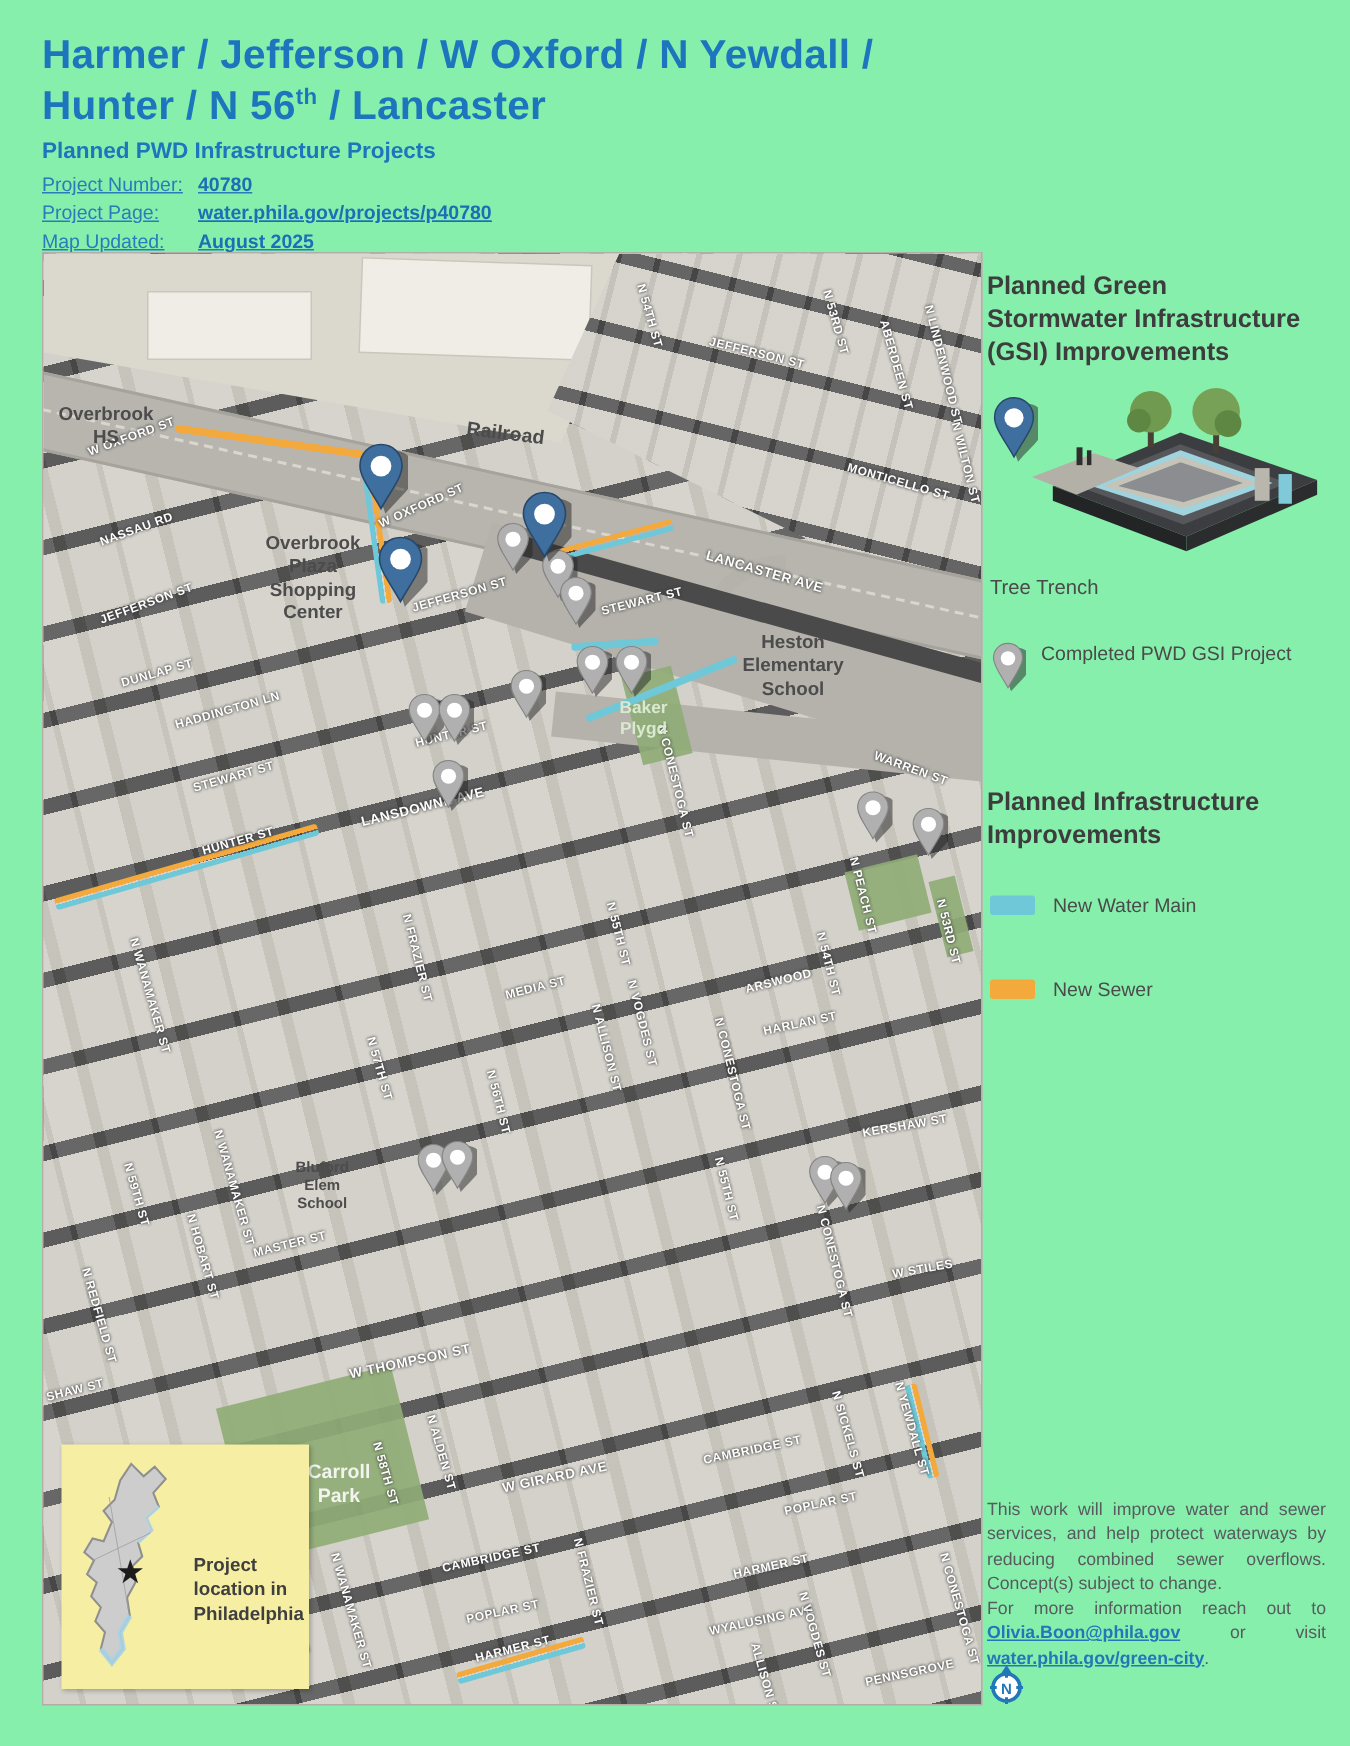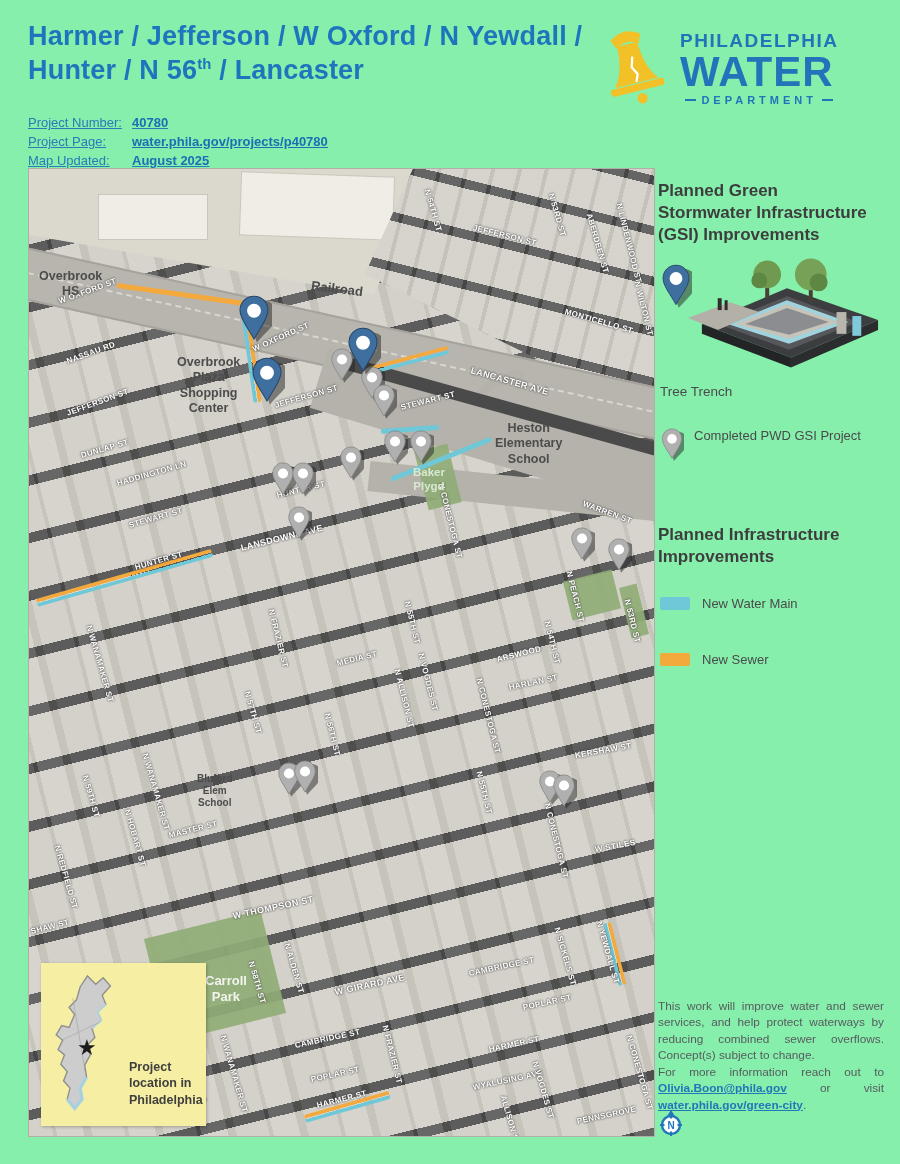--- a/index.html
+++ b/index.html
@@ -69,21 +69,21 @@
   .place-label { position:absolute; white-space:pre-line; color:#4c4c4c; font-weight:600;
     text-align:center; line-height:1.22; transform-origin:center center; }
   .pin { position:absolute; }
   .pin svg { display:block; width:100%; height:100%; }
 
   
   .inset { position:absolute; left:12px; top:794px; width:165px; height:163px; background:#f6efa3;
     box-shadow:1px 1px 3px rgba(0,0,0,0.25); }
   .inset svg { position:absolute; left:6px; top:6px; }
   .inset-star { position:absolute; left:36px; top:74px; font-size:22px; color:#1c1c1c; line-height:1; }
-  .inset-caption { position:absolute; left:88px; top:96px; width:72px; font-size:12.5px; font-weight:600;
+  .inset-caption { position:absolute; left:88px; top:72px; width:72px; font-size:12.5px; font-weight:600;
     color:#3f3f3f; line-height:1.3; }
 
   
   .panel { position:absolute; left:658px; top:168px; width:228px; height:990px; }
   .panel-h { font-size:17px; font-weight:bold; color:#3d3d3d; line-height:1.28; }
   #gsi-heading { position:absolute; left:0; top:12px; width:215px; }
   .tt-illus { position:absolute; left:30px; top:86px; width:198px; height:130px; }
   .legend-pin-gsi { position:absolute; left:2px; top:96px; width:32px; height:42px; z-index:3; }
   .tt-label { position:absolute; left:2px; top:216px; font-size:13.5px; color:#4a4a4a; }
   .completed-row { position:absolute; left:2px; top:260px; display:flex; }
@@ -101,51 +101,36 @@
 </style>
 </head>
 <body>
 
 <div class="page">
 
   <div class="header-title">
     <span>Harmer / Jefferson / W Oxford / N Yewdall /</span><br>
     <span><span>Hunter / N 56</span><sup>th</sup><span> / Lancaster</span></span>
   </div>
+  <div class="header-subtitle">Planned PWD Infrastructure Projects</div>
   <div class="meta" id="meta-rows">
       <div class="meta-row">
         <span class="m-label">Project Number:</span>
         <span class="m-value">40780</span>
       </div>
       <div class="meta-row">
         <span class="m-label">Project Page:</span>
         <span class="m-value link">water.phila.gov/projects/p40780</span>
       </div>
       <div class="meta-row">
         <span class="m-label">Map Updated:</span>
         <span class="m-value">August 2025</span>
       </div>
     </div>
 
-  <div class="logo">
-    <svg width="74" height="92" viewBox="0 0 70 90">
-      <g transform="rotate(-14 35 45)" fill="#f2c127">
-        <path d="M20 14 Q35 3 50 14 L46 23 Q35 15 24 23 Z"></path>
-        <path d="M25 21 Q24 48 13 60 L57 60 Q46 48 45 21 Z"></path>
-        <path d="M9 61 L61 61 Q63 65 60 68 L10 68 Q7 65 9 61 Z"></path>
-        <circle cx="37" cy="76" r="5"></circle>
-        <path d="M37 34 L34 44 L38 52 L35 59" stroke="#ffffff" stroke-width="2.2" fill="none"></path>
-      </g>
-    </svg>
-    <div class="logo-text">
-      <div class="logo-l1">PHILADELPHIA</div>
-      <div class="logo-l2">WATER</div>
-      <div class="logo-l3">DEPARTMENT</div>
-    </div>
-  </div>
 
   <div class="map" id="map">
     <div class="grid-main"></div>
     <div class="industrial"></div>
     <div class="bldg" style="left:70px;top:26px;width:108px;height:44px;"></div>
     <div class="bldg" style="left:212px;top:6px;width:152px;height:62px;transform:rotate(2deg);"></div>
     <div class="bldg" style="left:420px;top:6px;width:62px;height:40px;transform:rotate(14deg);background:#e6e4dd;"></div>
     <div class="grid-ne">
         <div class="grid-ne-inner"></div>
       </div>

